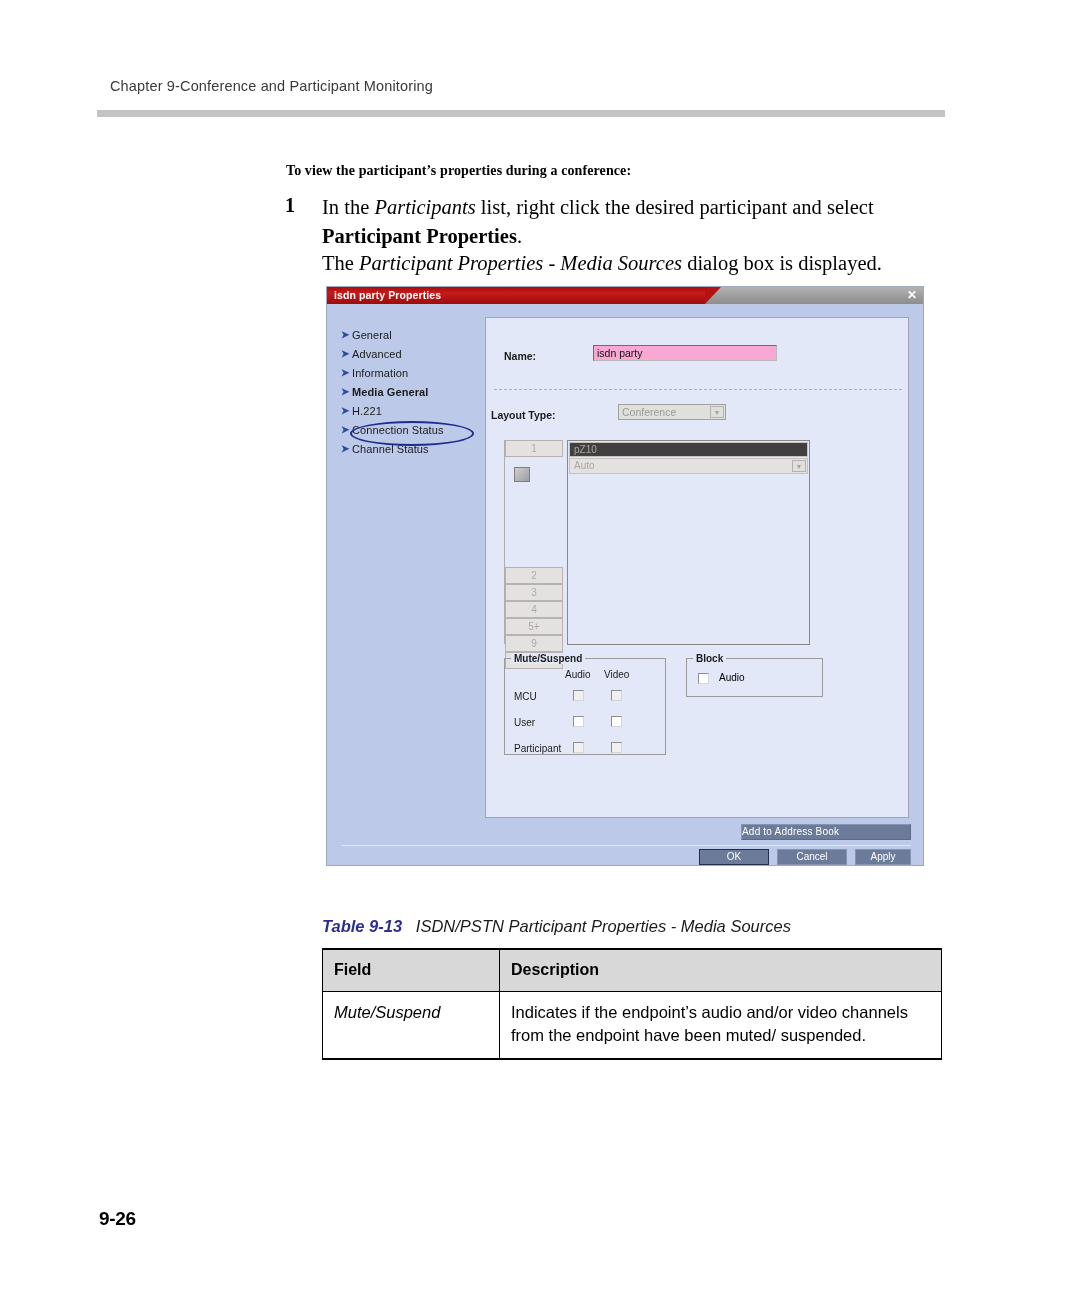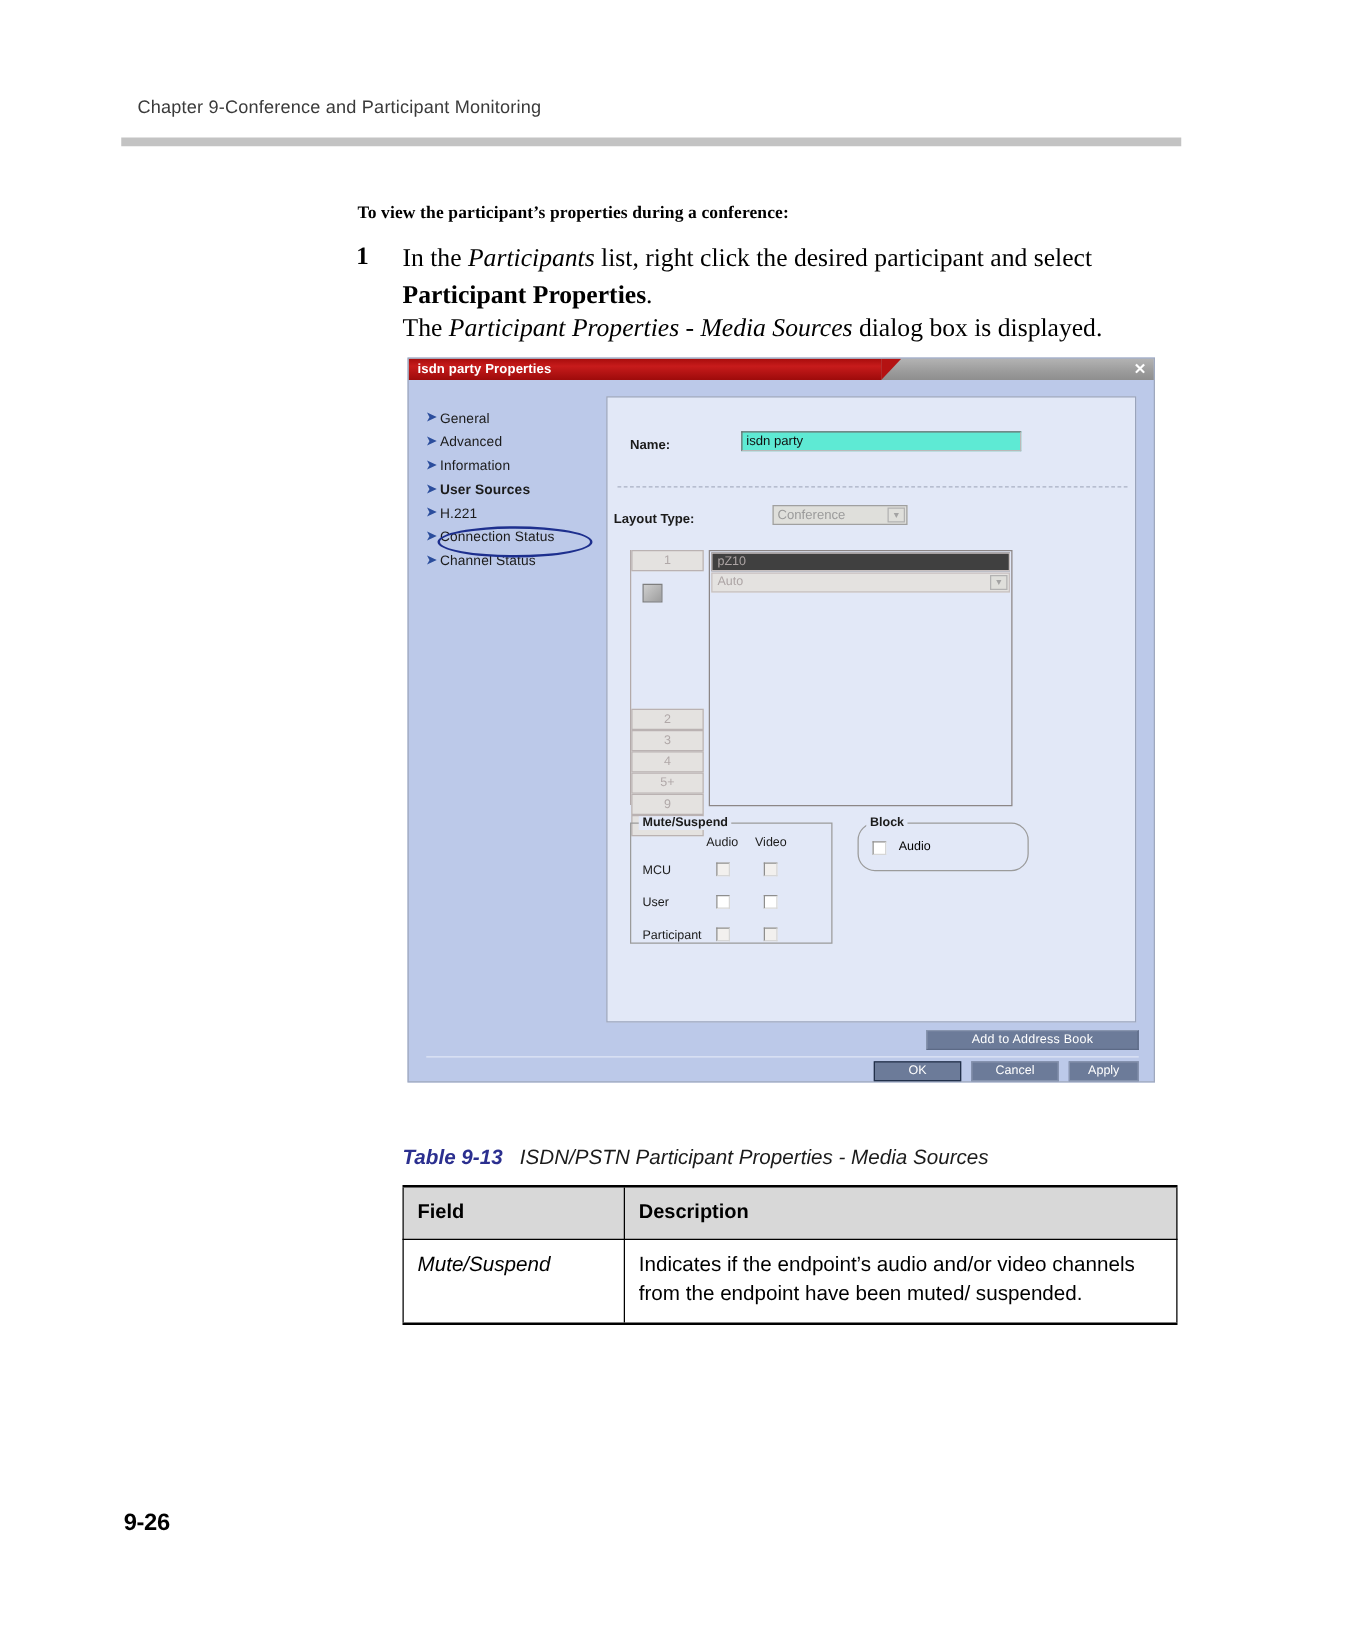--- a/index.html
+++ b/index.html
@@ -186,22 +186,22 @@
     font-size: 10.5px;
     font-weight: bold;
     color: #1b1b1b;
   }
   #label-name  { left: 18px; top: 32px; }
   #label-layout{ left: 5px;  top: 91px; text-align: center; }
 
   #name-input {
     position: absolute;
     left: 107px; top: 27px;
-    width: 224px; height: 16px;
-    background: #5eead4;
+    width: 184px; height: 16px;
+    background: #f9a8d4;
     border: 1px solid #6c6c6c;
     border-right-color: #b9b9b9;
     border-bottom-color: #b9b9b9;
     box-sizing: border-box;
     font-size: 10.5px;
     color: #111;
     padding: 1px 0 0 3px;
   }
   #panel-divider {
     position: absolute;
@@ -308,21 +308,21 @@
   .group-legend {
     position: absolute;
     top: -6px; left: 6px;
     background: #e2e8f7;
     padding: 0 3px;
     font-size: 10px;
     font-weight: bold;
     color: #1b1b1b;
   }
   #group-mute { left: 18px; top: 340px; width: 162px; height: 97px; }
-  #group-block{ left: 200px; top: 340px; width: 137px; height: 39px; border-radius: 14px; }
+  #group-block{ left: 200px; top: 340px; width: 137px; height: 39px; }
 
   .col-head {
     position: absolute;
     font-size: 10px;
     color: #1b1b1b;
   }
   .row-label {
     position: absolute;
     font-size: 10px;
     color: #1b1b1b;
@@ -345,21 +345,20 @@
     position: absolute;
     left: 414px; top: 537px;
     width: 170px; height: 16px;
     background: #6c7b99;
     border: 1px solid #5c6a86;
     border-top-color: #8794ae;
     border-left-color: #8794ae;
     box-sizing: border-box;
     color: #ffffff;
     font-size: 10px;
-    text-align: center;
     line-height: 14px;
     letter-spacing: .2px;
   }
   #footer-rule {
     position: absolute;
     left: 14px; top: 558px;
     width: 570px;
     border-top: 1px solid #dfe6f6;
   }
   .dlg-btn {
@@ -467,21 +466,21 @@
     <div class="nav-item">
       <span class="nav-arrow">➤</span>
       <span class="nav-label">Advanced</span>
     </div>
     <div class="nav-item">
       <span class="nav-arrow">➤</span>
       <span class="nav-label">Information</span>
     </div>
     <div class="nav-item selected">
       <span class="nav-arrow">➤</span>
-      <span class="nav-label">User Sources</span>
+      <span class="nav-label">Media General</span>
     </div>
     <div class="nav-item">
       <span class="nav-arrow">➤</span>
       <span class="nav-label">H.221</span>
     </div>
     <div class="nav-item">
       <span class="nav-arrow">➤</span>
       <span class="nav-label">Connection Status</span>
     </div>
     <div class="nav-item">

